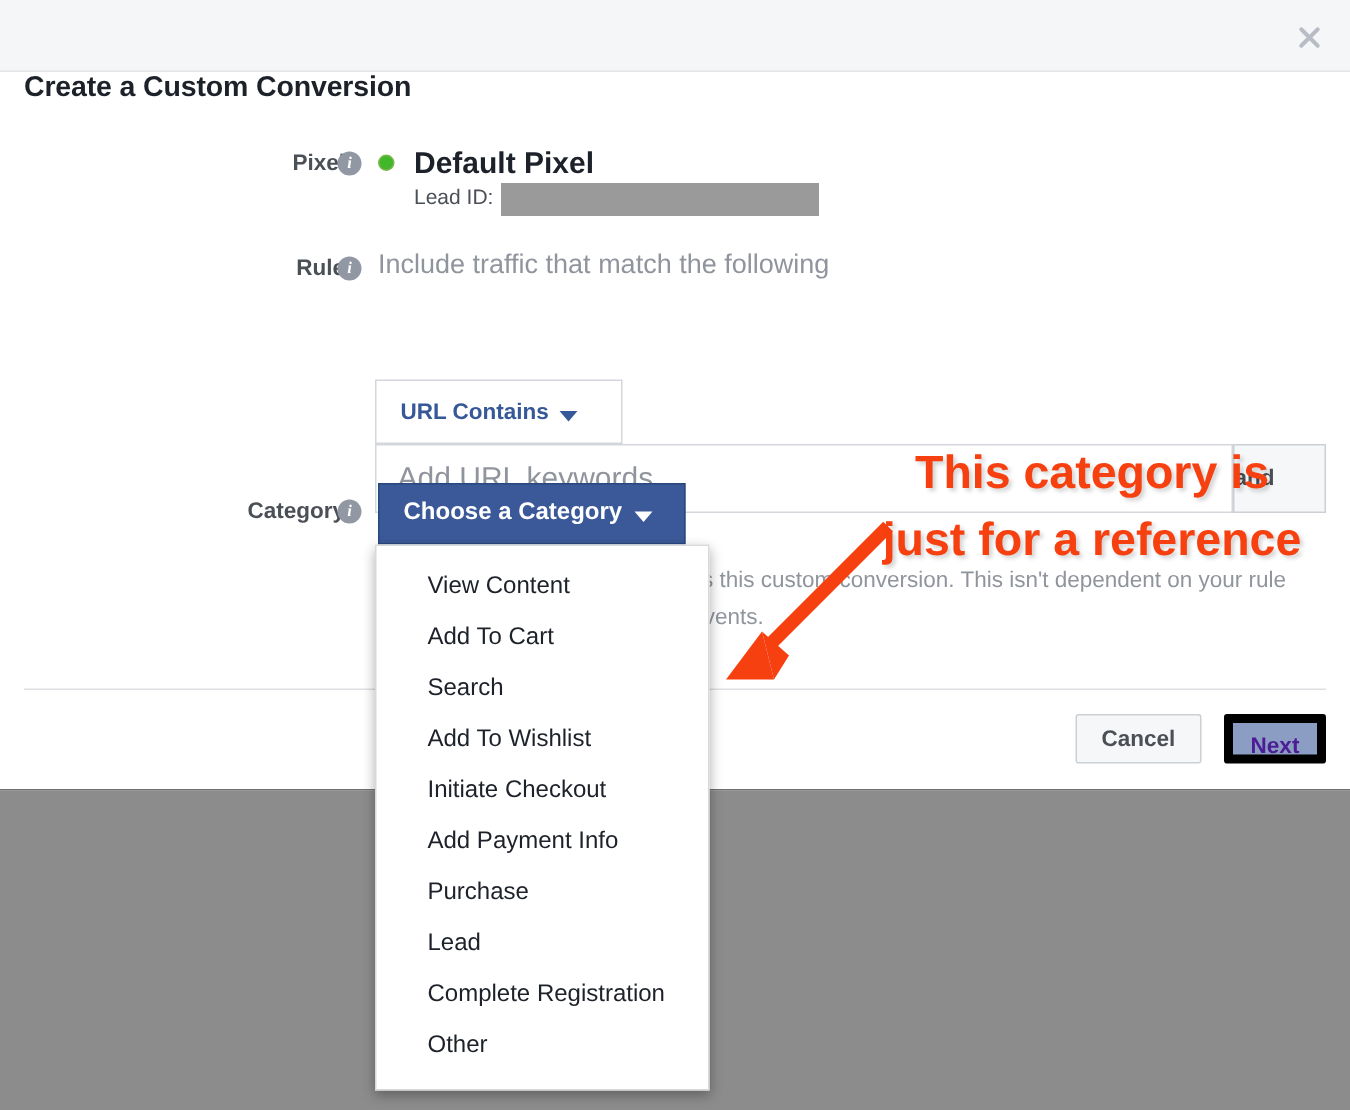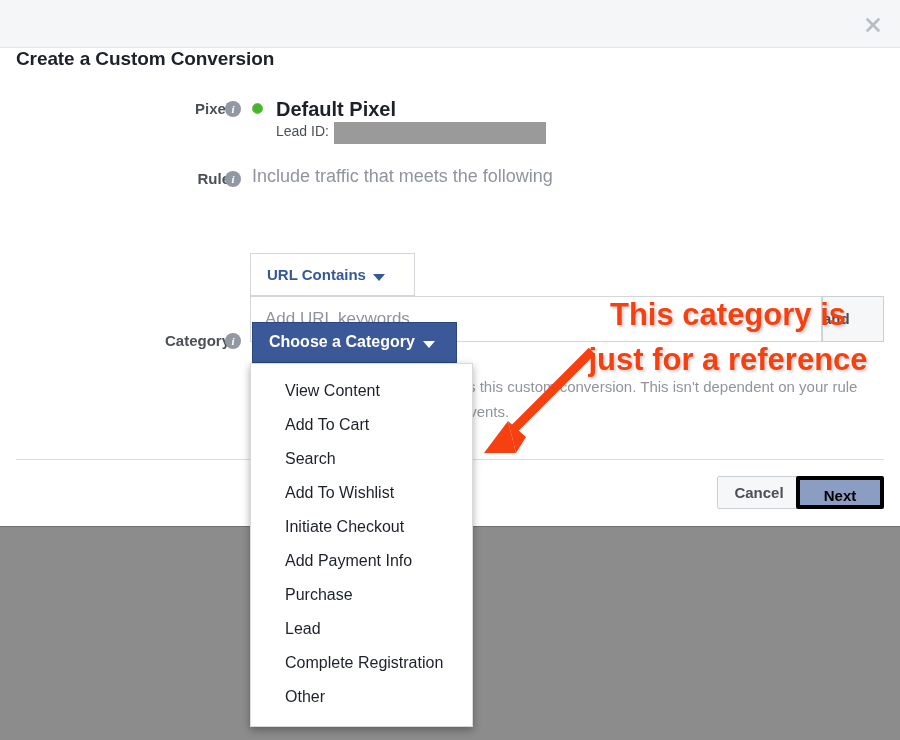--- a/index.html
+++ b/index.html
@@ -167,21 +167,21 @@
     box-sizing: border-box;
   }
   .url-input input {
     border: 0;
     outline: 0;
     width: 100%;
     height: 100%;
     box-sizing: border-box;
     padding: 0 14px;
     font-family: "Liberation Sans", sans-serif;
-    font-size: 17px;
+    font-size: 20px;
     color: #1d2129;
     background: transparent;
   }
   .url-input input::placeholder { color: #90949c; opacity: 1; }
 
   .and-button {
     position: absolute;
     left: 822px; top: 248px;
     width: 62px; height: 46px;
     background: #f6f7f9;
@@ -278,30 +278,30 @@
     text-align: center;
     line-height: 31px;
     font-size: 15px;
     font-weight: bold;
     color: #4b4f56;
     cursor: pointer;
   }
   .btn-next {
     position: absolute;
     right: 16px; top: 16px;
-    width: 88px; height: 33px;
+    width: 68px; height: 33px;
     background: #8b9dc3;
-    border: 4px solid #000000;
+    border: 6px solid #000000;
     box-sizing: border-box;
     border-radius: 2px;
     text-align: center;
     line-height: 31px;
     font-size: 15px;
     font-weight: bold;
-    color: #000000;
+    color: #4c1d95;
     cursor: pointer;
   }
 
   
   .annotation {
     position: absolute;
     left: 568px; top: 292px;
     width: 320px;
     z-index: 40;
     text-align: center;
@@ -348,21 +348,21 @@
 
     <div class="row-label pixel-label">Pixel</div>
     <div class="info-icon pixel-info">i</div>
     <div class="pixel-dot"></div>
     <div class="pixel-name">Default Pixel</div>
     <div class="pixel-id-line">Lead ID:</div>
     <div class="pixel-id-redacted"></div>
 
     <div class="row-label rule-label">Rule</div>
     <div class="info-icon rule-info">i</div>
-    <div class="rule-text">Include traffic that meets the following</div>
+    <div class="rule-text">Include traffic that match the following</div>
 
     <div class="select-url">
       <span class="select-url-text">URL Contains</span>
       <span class="caret-dark"></span>
     </div>
 
     <div class="url-input">
       <input type="text" value="" placeholder="Add URL keywords" style="">
     </div>
 

